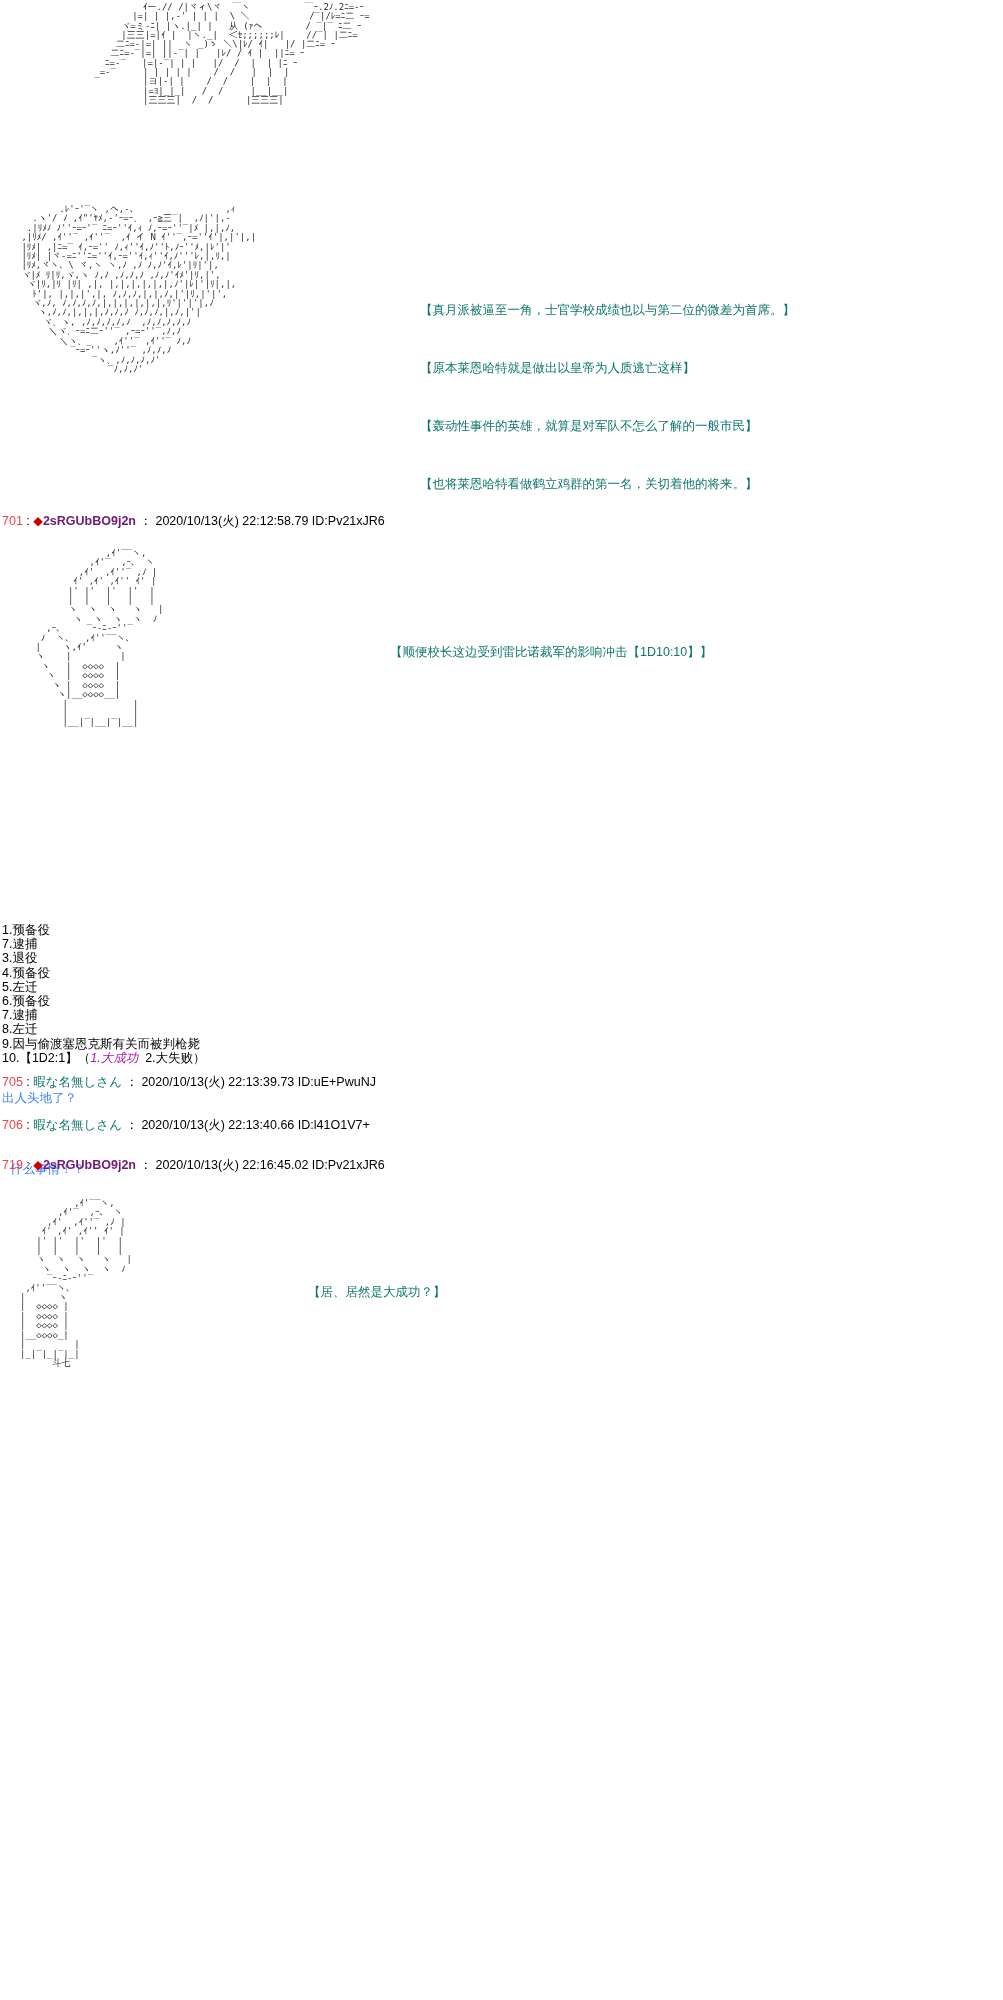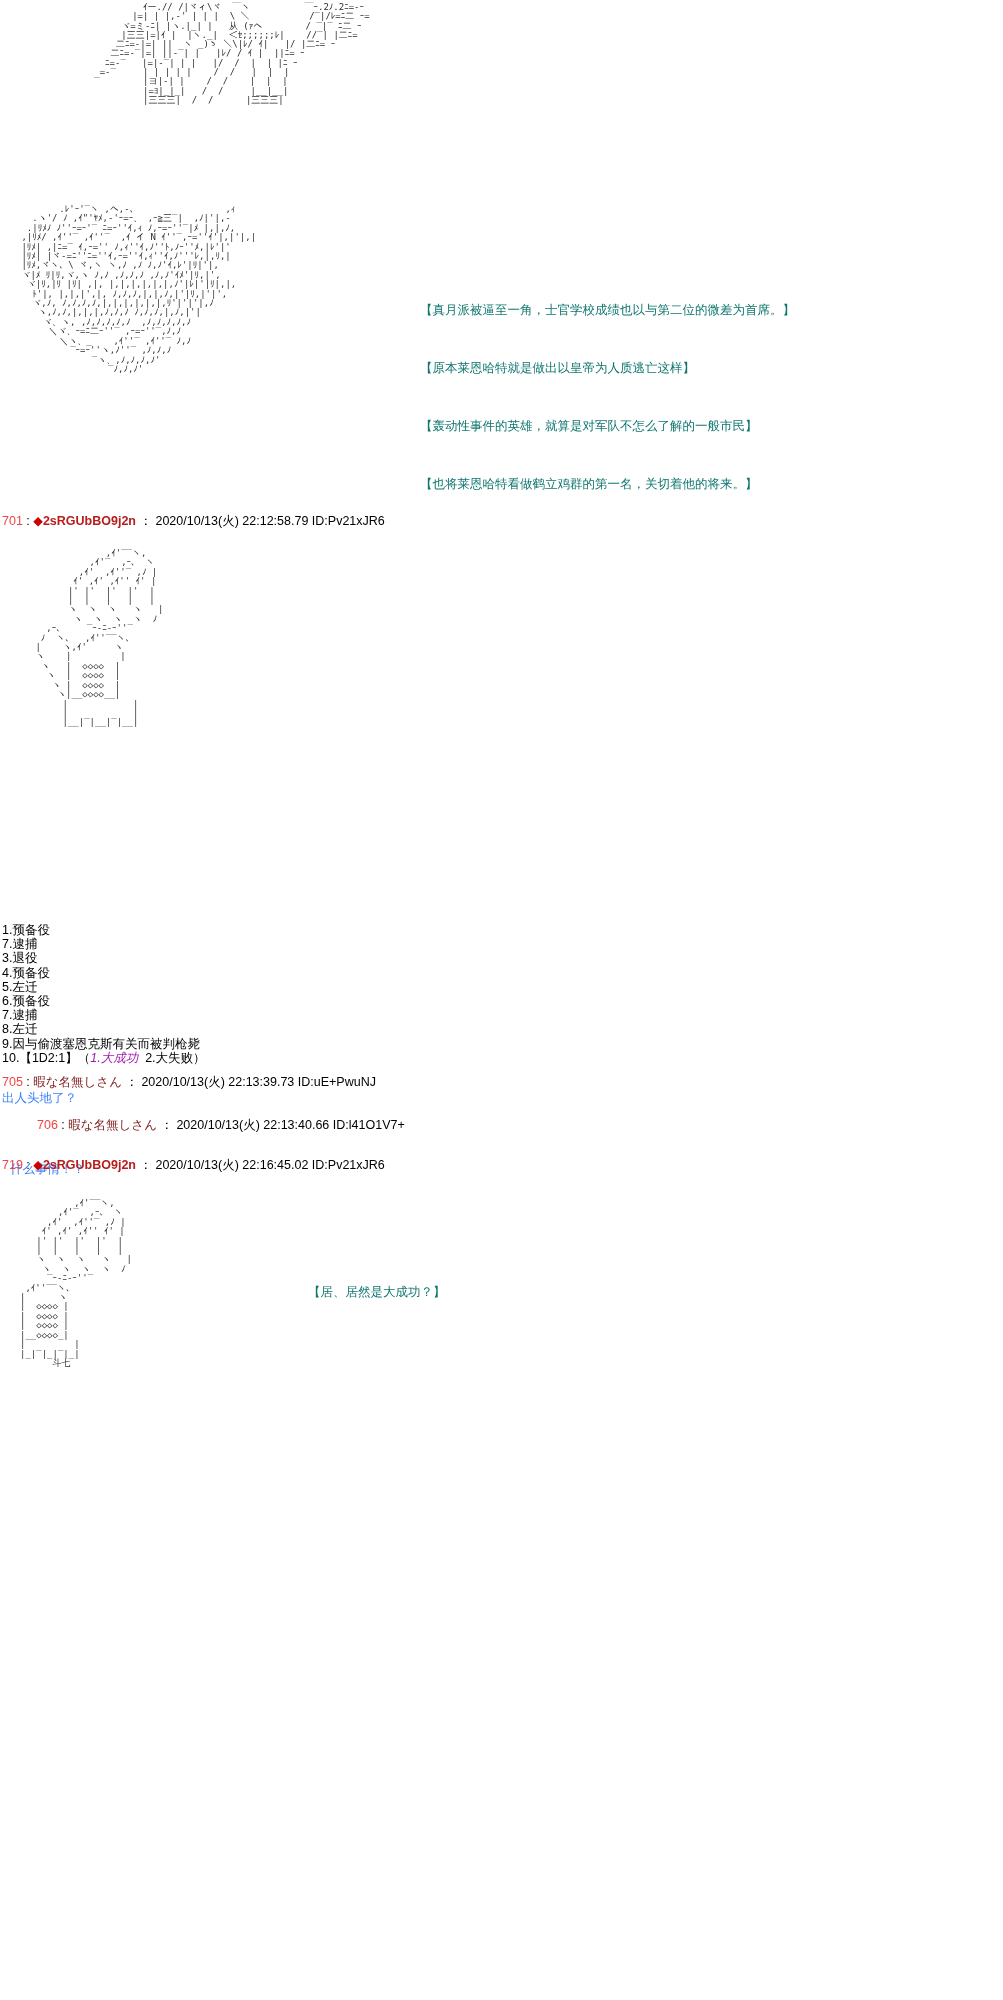--- a/index.html
+++ b/index.html
@@ -77,25 +77,25 @@
 
   
   .post-head {
     position: absolute;
     font-size: 12.5px;
     white-space: pre;
     color: #000000;
   }
   .post-num { color: #ef4444; }
   .trip-name {
-    color: #b91c1c;
+    color: #701a75;
     font-weight: bold;
   }
   .diamond { color: #cc0000; }
-  .name-anon { color: #7f1d1d; }
+  .name-anon { color: #0f766e; }
 
   
   .post-body {
     position: absolute;
     font-size: 12.5px;
     line-height: 14.5px;
     white-space: pre;
     color: #3b82f6;
   }
 
@@ -169,36 +169,37 @@
  |    ヽ,ｲ'     ヽ
  ヽ    |         |
   ヽ   |  ◇◇◇◇  |
    ヽ  |  ◇◇◇◇  |
     ヽ |  ◇◇◇◇  |
      ヽ|__◇◇◇◇__|
       |            |
       |            |
       |__|‾|__|‾|__|</pre>
 
+  <div class="dialogue dlg-block-2">【顺便校长这边受到雷比诺裁军的影响冲击【1D10:10】】</div>
 
   <div class="list-block"><span>1.预备役</span>
 <span>7.逮捕</span>
 <span>3.退役</span>
 <span>4.预备役</span>
 <span>5.左迁</span>
 <span>6.预备役</span>
 <span>7.逮捕</span>
 <span>8.左迁</span>
 <span>9.因与偷渡塞恩克斯有关而被判枪毙</span>
 <span>10.【1D2:1】（</span><span class="crit-success">1.大成功</span><span>  </span><span>2.大失败</span><span>）</span></div>
 
   <div class="post-head" style="left:2px; top:1074px;"><span class="post-num">705</span><span> : </span><span class="name-anon">暇な名無しさん</span><span> ： </span><span>2020/10/13(火) 22:13:39.73</span><span> </span><span>ID:uE+PwuNJ</span></div>
   <div class="post-body" style="left:2px; top:1091px;">出人头地了？</div>
 
-  <div class="post-head" style="left:2px; top:1117px;margin-left:35px;"><span class="post-num">706</span><span> : </span><span class="name-anon">暇な名無しさん</span><span> ： </span><span>2020/10/13(火) 22:13:40.66</span><span> </span><span>ID:l41O1V7+</span></div>
+  <div class="post-head" style="left:2px; top:1117px;"><span class="post-num">706</span><span> : </span><span class="name-anon">暇な名無しさん</span><span> ： </span><span>2020/10/13(火) 22:13:40.66</span><span> </span><span>ID:l41O1V7+</span></div>
   <div class="post-body" style="left:10px; top:1134px;margin-top:28px;">什么事情！？</div>
 
   <div class="post-head" style="left:2px; top:1157px;"><span class="post-num">719</span><span> : </span><span class="diamond">◆</span><span class="trip-name">2sRGUbBO9j2n</span><span> ： </span><span>2020/10/13(火) 22:16:45.02</span><span> </span><span>ID:Pv21xJR6</span></div>
 
   <pre class="aa aa-principal2">          ,ｲ'‾‾ヽ,
        ,ｲ'‾  ,ｰ、 ヽ
      ,ｲ'  ,ｲ''‾ ,ﾉ |
     ｲ' ,ｲ' ,ｲ'' ｲ' |
    |' |'  |'  |'  |
    |  |   |   |   |

